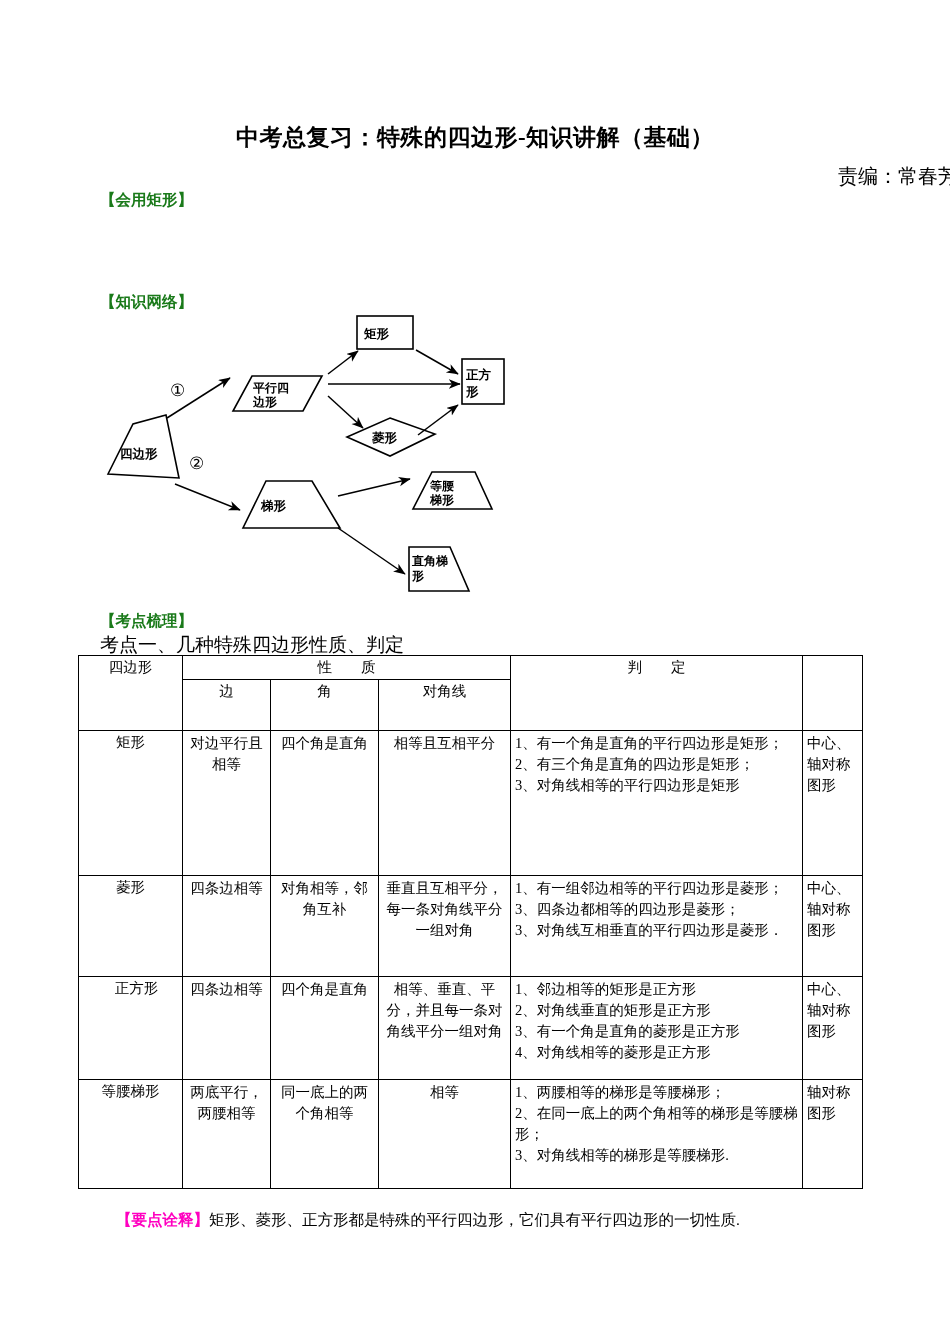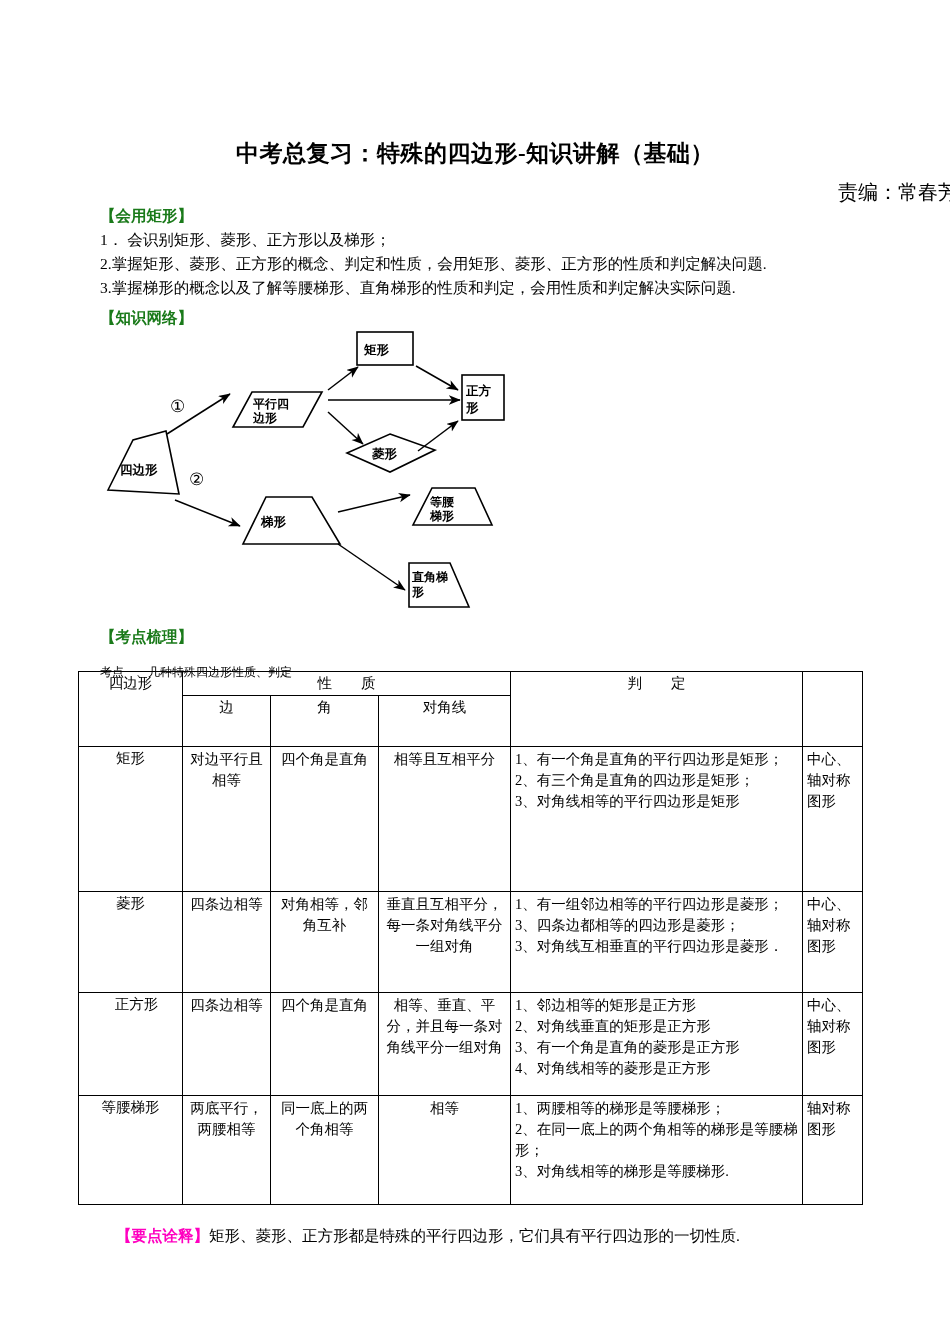--- a/index.html
+++ b/index.html
@@ -10,21 +10,21 @@
   body {
     width: 950px;
     height: 1344px;
     position: relative;
     font-family: "Liberation Serif", "DejaVu Serif", serif;
     color: #000000;
     overflow: hidden;
   }
   .page {
     position: absolute;
-    left: 0; top: 16px;
+    left: 0; top: 0;
     width: 950px;
     height: 960px;
   }
   .doc-title {
     position: absolute;
     left: 0; top: 122px;
     width: 950px;
     text-align: center;
     font-size: 23px;
     font-weight: bold;
@@ -85,22 +85,21 @@
     fill: #000;
   }
   
   .sec-points {
     position: absolute;
     left: 100px; top: 611px;
   }
   .point-one {
     position: absolute;
     left: 100px; top: 632px;
-    font-size: 12px;
-    margin-top: 16px;
+    font-size: 19px;
   }
   
   table.qtable {
     position: absolute;
     left: 78px; top: 655px;
     width: 784px;
     border-collapse: collapse;
     table-layout: fixed;
     font-size: 14.5px;
   }
@@ -152,25 +151,20 @@
 </head>
 <body>
 
 <div class="page">
 
   <div class="doc-title">中考总复习：特殊的四边形-知识讲解（基础）</div>
   <div class="doc-subtitle">责编：常春芳</div>
 
   <div class="sec-outline green-head">【会用矩形】</div>
 
-  <div class="req-list">
-    <div>1． 会识别矩形、菱形、正方形以及梯形；</div>
-    <div>2.掌握矩形、菱形、正方形的概念、判定和性质，会用矩形、菱形、正方形的性质和判定解决问题.</div>
-    <div>3.掌握梯形的概念以及了解等腰梯形、直角梯形的性质和判定，会用性质和判定解决实际问题.</div>
-  </div>
 
   <div class="sec-network green-head">【知识网络】</div>
 
   <div class="diagram">
     <svg width="460" height="300" viewBox="0 0 460 300">
       <defs>
         <marker id="ah" markerWidth="9" markerHeight="9" refX="7.5" refY="3.2" orient="auto" markerUnits="strokeWidth">
           <path d="M0,0 L8,3.2 L0,6.4 L2.2,3.2 z" fill="#000"></path>
         </marker>
       </defs>

